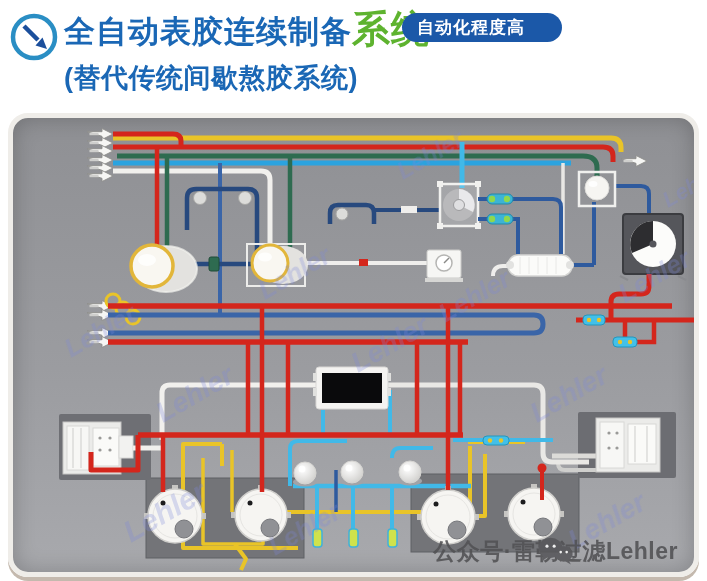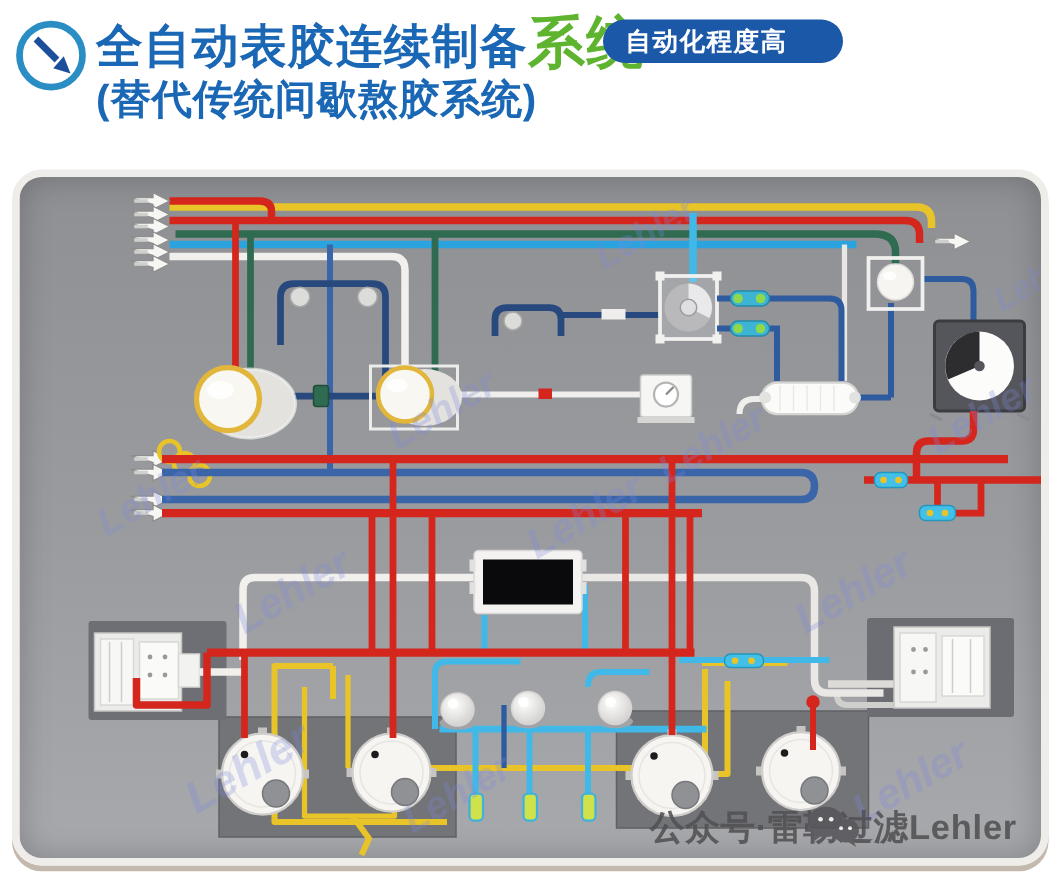--- a/index.html
+++ b/index.html
@@ -7,21 +7,21 @@
   }
   *{margin:0;padding:0;box-sizing:border-box;}
   body{
     width:707px;height:581px;position:relative;background:#ffffff;
     font-family:"Liberation Sans","DejaVu Sans",sans-serif;overflow:hidden;
   }
   .hdr-icon{position:absolute;left:6px;top:10px;width:58px;height:58px;}
   .titles{position:absolute;left:64px;top:10px;line-height:1.05;white-space:nowrap;}
   .title-line1{font-size:31px;font-weight:900;letter-spacing:1px;color:var(--title-blue);}
   .title-line1 .hl{font-size:38px;color:var(--title-green);}
-  .title-line2{font-size:27px;font-weight:900;letter-spacing:0.5px;color:var(--title-blue);margin-top:2px;}
+  .title-line2{font-size:27px;font-weight:900;letter-spacing:0.5px;color:var(--title-blue);margin-top:14px;}
   .badges{position:absolute;left:402px;top:13px;width:160px;display:flex;flex-direction:column;gap:5px;}
   .badge{background:var(--badge-bg);color:#fff;font-size:17px;font-weight:bold;
          padding:3px 15px;border-radius:15px;white-space:nowrap;letter-spacing:1px;}
   .diagram-wrap{
     position:absolute;left:8px;top:113px;width:691px;height:464px;
     border-radius:20px;border:5px solid #efede9;
     background:linear-gradient(180deg,#8f9094 0%,#9b9ca0 55%,#a8a9ad 100%);
     box-shadow:0 4px 0 rgba(148,128,108,.55), inset 0 0 22px rgba(0,0,0,.22);
   }
   .diagram-wrap svg{position:absolute;left:0;top:0;width:100%;height:100%;}

